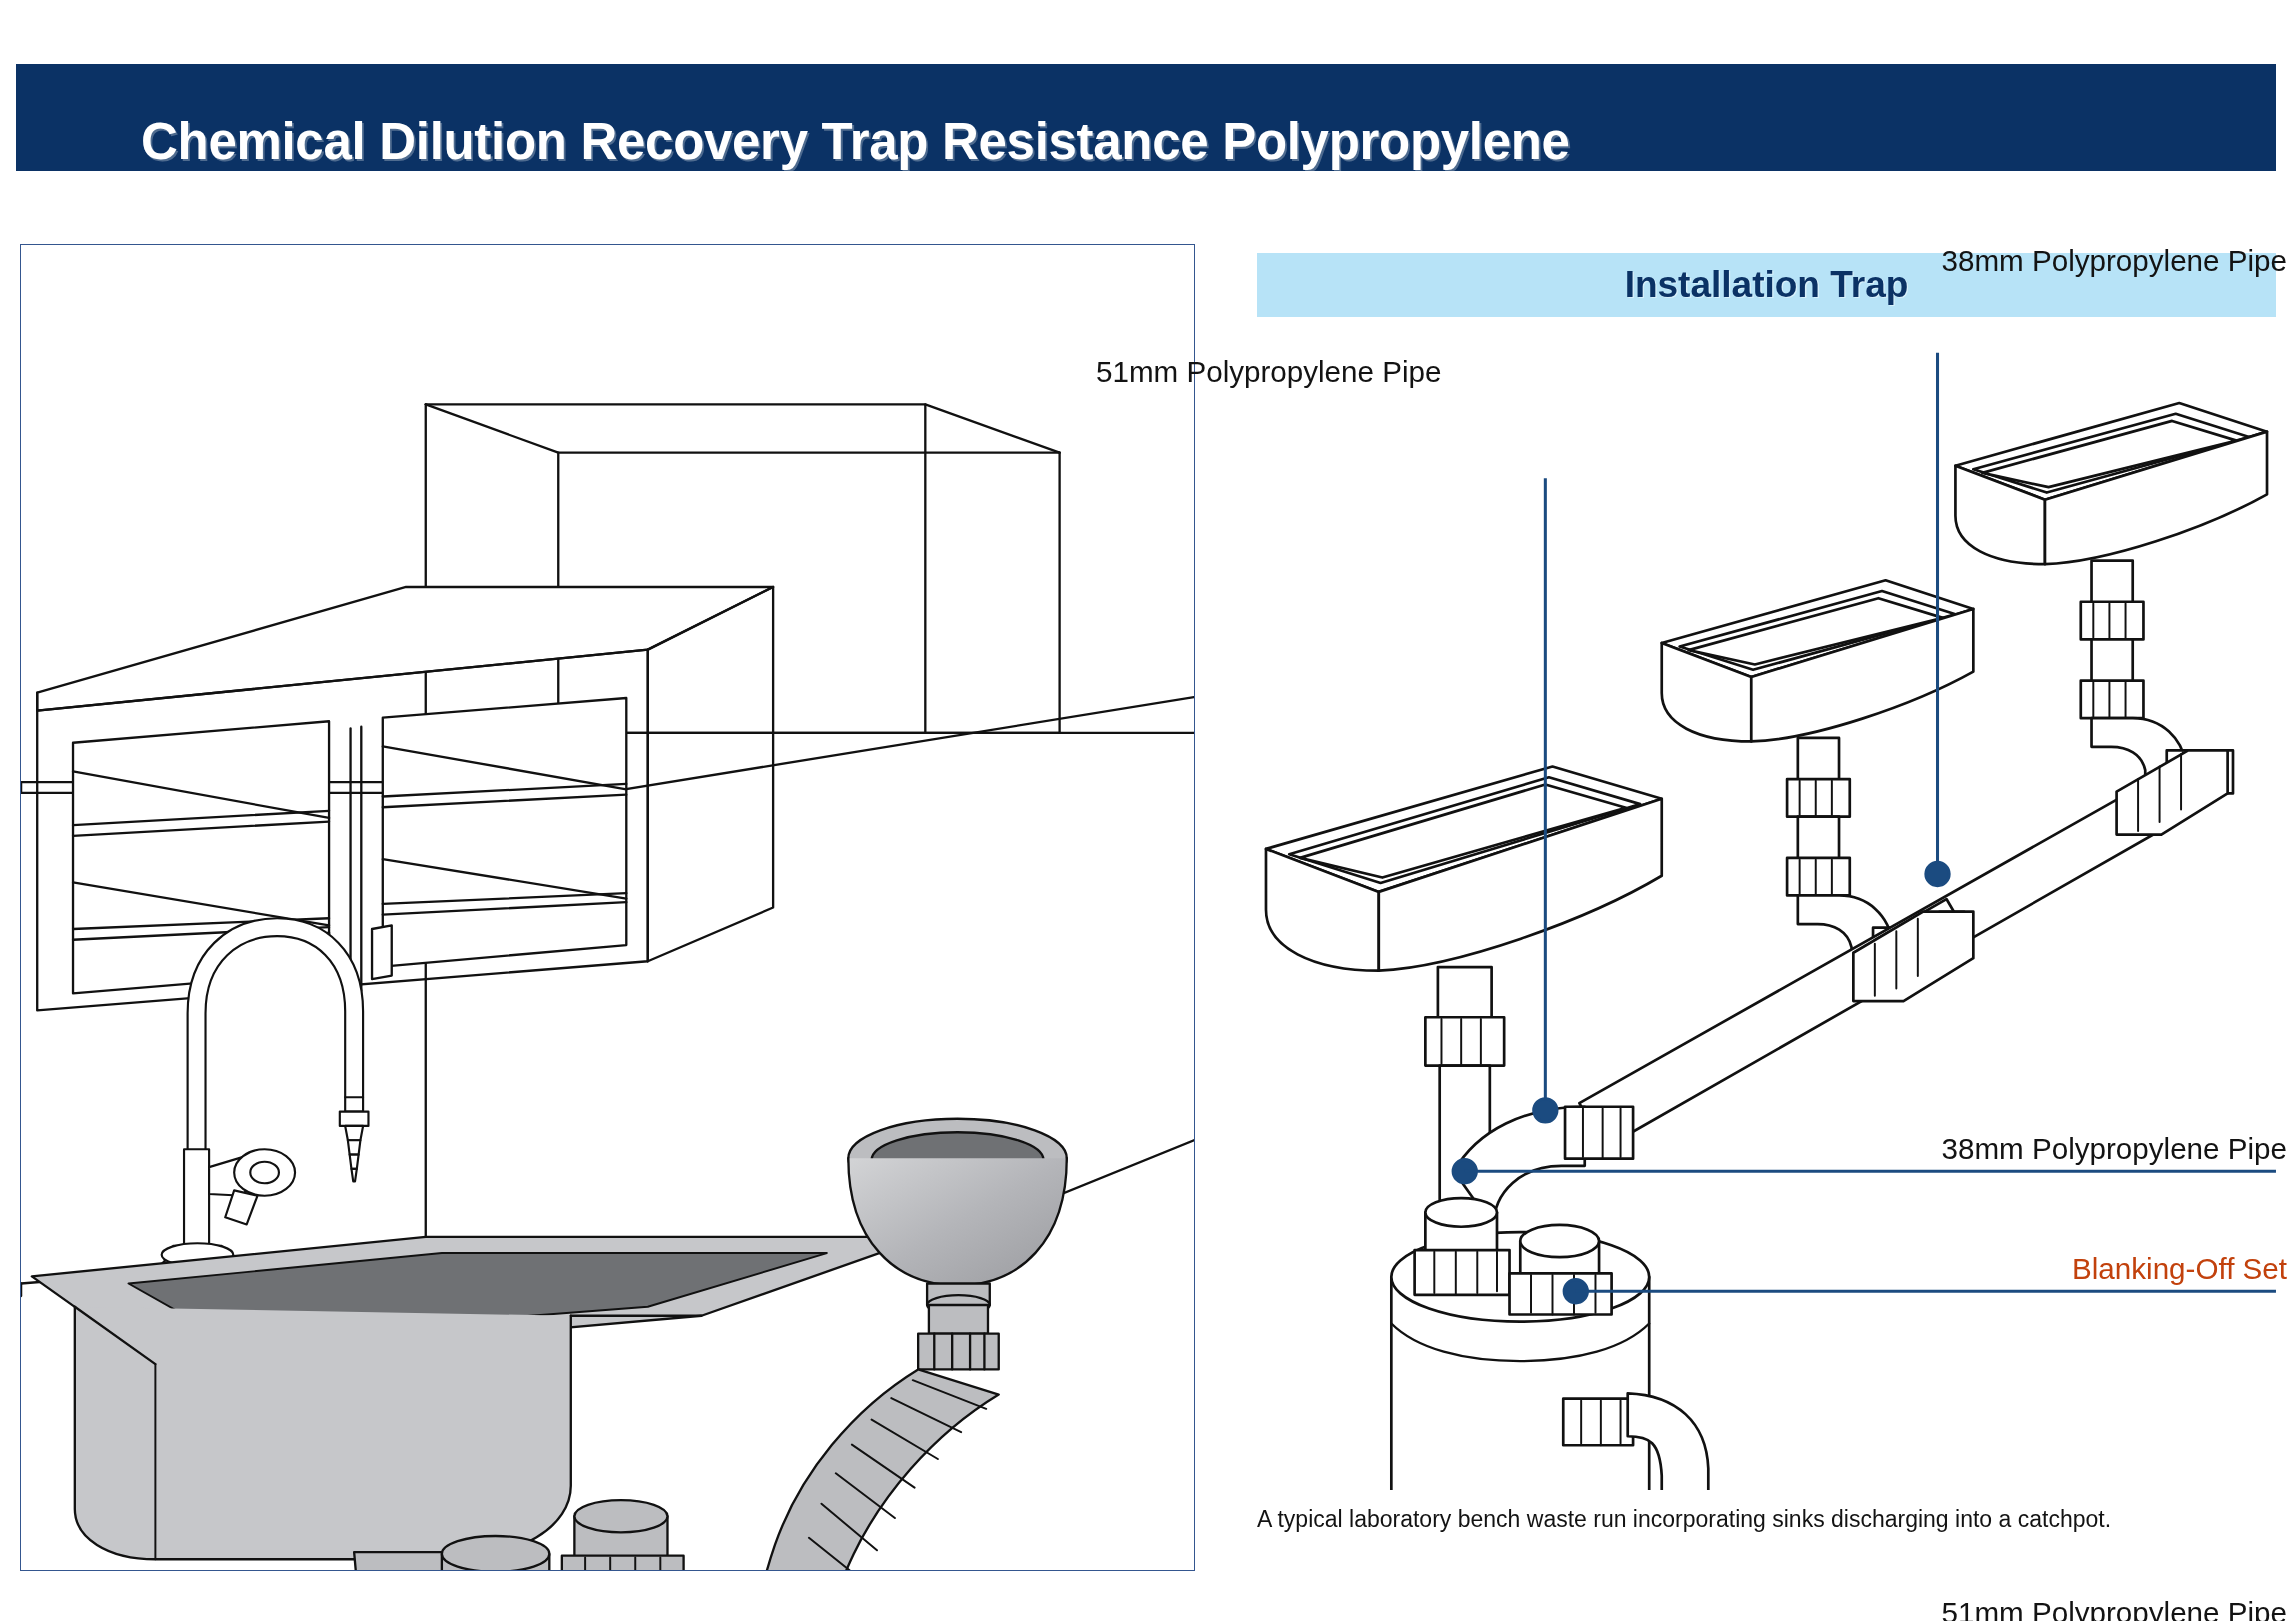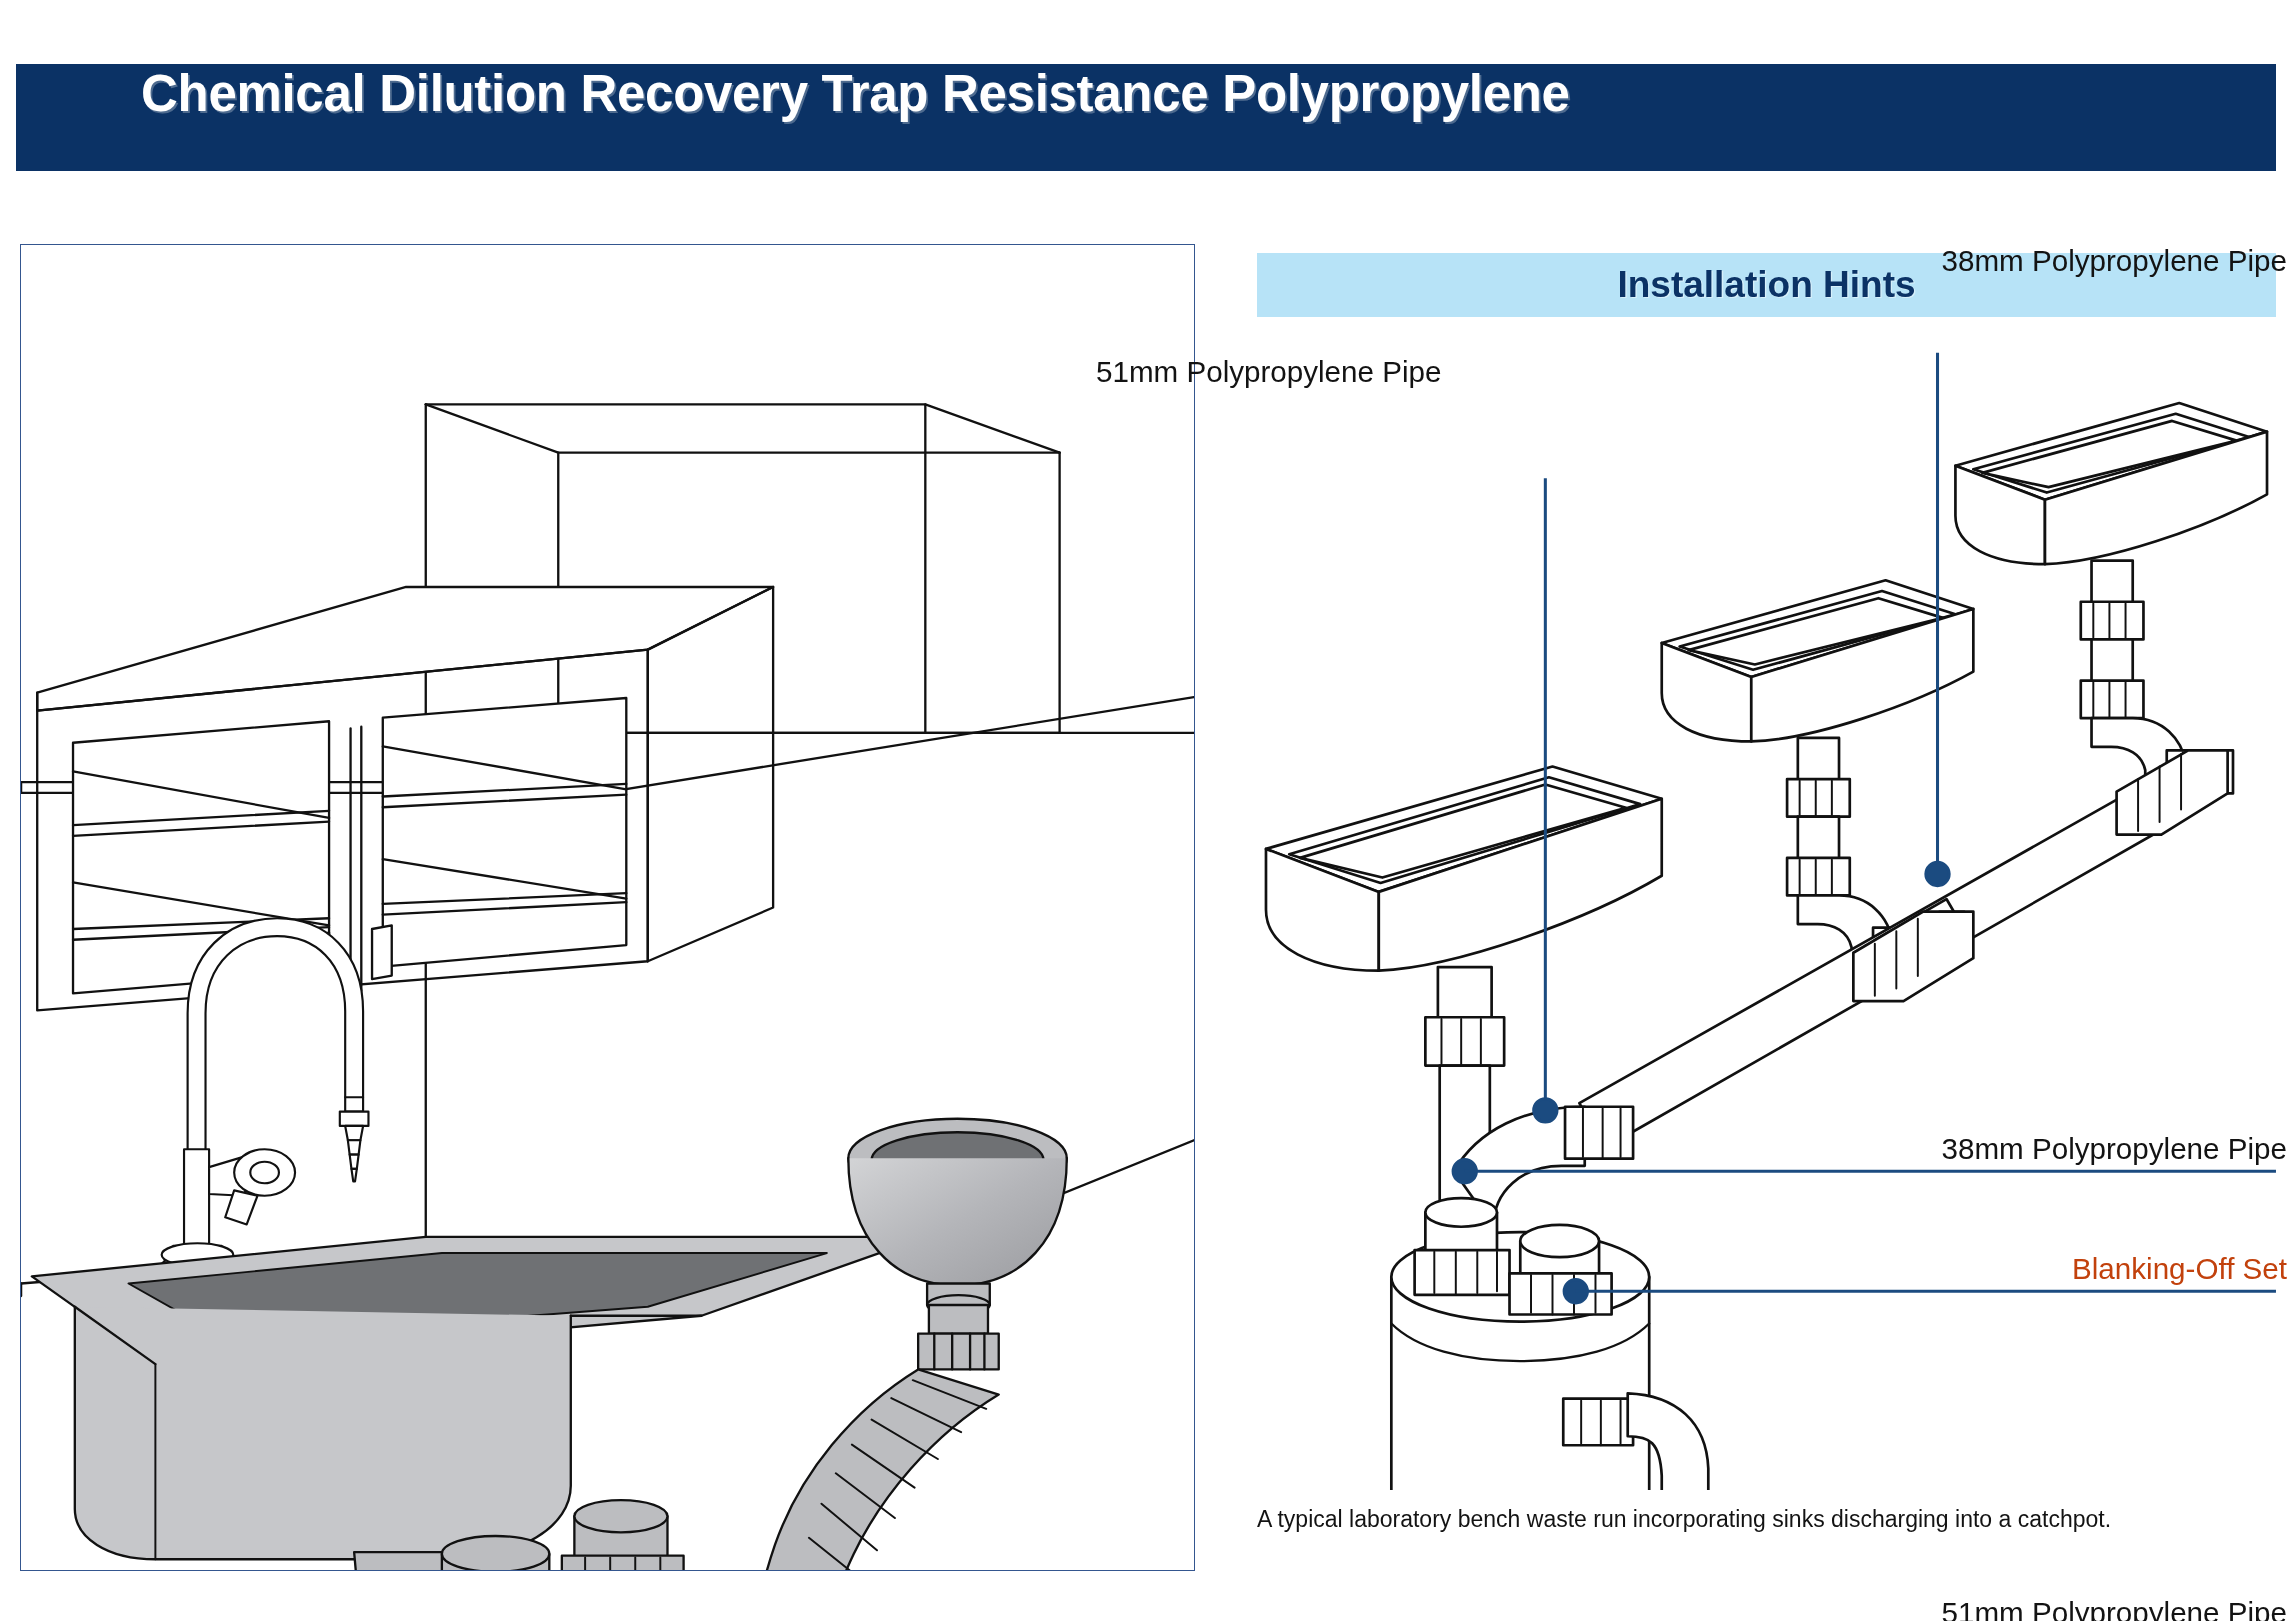--- a/index.html
+++ b/index.html
@@ -1,21 +1,21 @@
 <!DOCTYPE html>
 <html style="font-size:14.3px"><head>
 <meta charset="utf-8">
 <style>
   html,body{margin:0;padding:0;background:#ffffff;}
   body{width:2293px;height:1621px;font-family:"Liberation Sans",sans-serif;-webkit-font-smoothing:antialiased;}
   .page{position:relative;width:2293px;height:1621px;overflow:hidden;background:#fff;}
 
   
   .titlebar{position:absolute;left:16px;top:64px;width:2260px;height:107px;
-            background:#0b3265;display:flex;align-items:flex-start;}
+            background:#0b3265;display:flex;align-items:flex-end;}
   .titlebar .title{color:#ffffff;font-size:51px;font-weight:bold;letter-spacing:-0.3px;
             margin-left:125px;white-space:nowrap;
             text-shadow:1.8px 1.8px 0 rgba(255,255,255,0.28);}
 
   
   .leftpanel{position:absolute;left:19.7px;top:244px;width:1173px;height:1325px;
              border:1.8px solid #34568f;background:#fff;overflow:hidden;}
   .leftpanel svg{display:block;width:100%;height:100%;}
 
   
@@ -214,21 +214,21 @@
           <path d="M604 1464 L740 1464 L740 1512 L604 1512 Z"></path>
           <path d="M630 1466 L630 1510 M658 1466 L658 1512 M686 1466 L686 1512 M714 1466 L714 1510" fill="none" stroke-width="2.2"></path>
         </g>
       </g>
     </svg>
   </div>
 
   <div class="rightcol">
 
     <div class="hintsbar">
-      <div class="hintstext">Installation Hints</div>
+      <div class="hintstext">Installation Trap</div>
     </div>
 
     <div class="rdiagram">
       <svg viewBox="0 0 1138 1300" preserveAspectRatio="xMidYMid meet">
 
         <g fill="#ffffff" stroke="#111" stroke-width="3" stroke-linejoin="round" stroke-linecap="round">
 
           <g>
             <path d="M780 156 L1030 86 L1128 118 L880 194 Z"></path>
             <path d="M800 160 L1026 98 L1108 124 L882 186 Z"></path>

